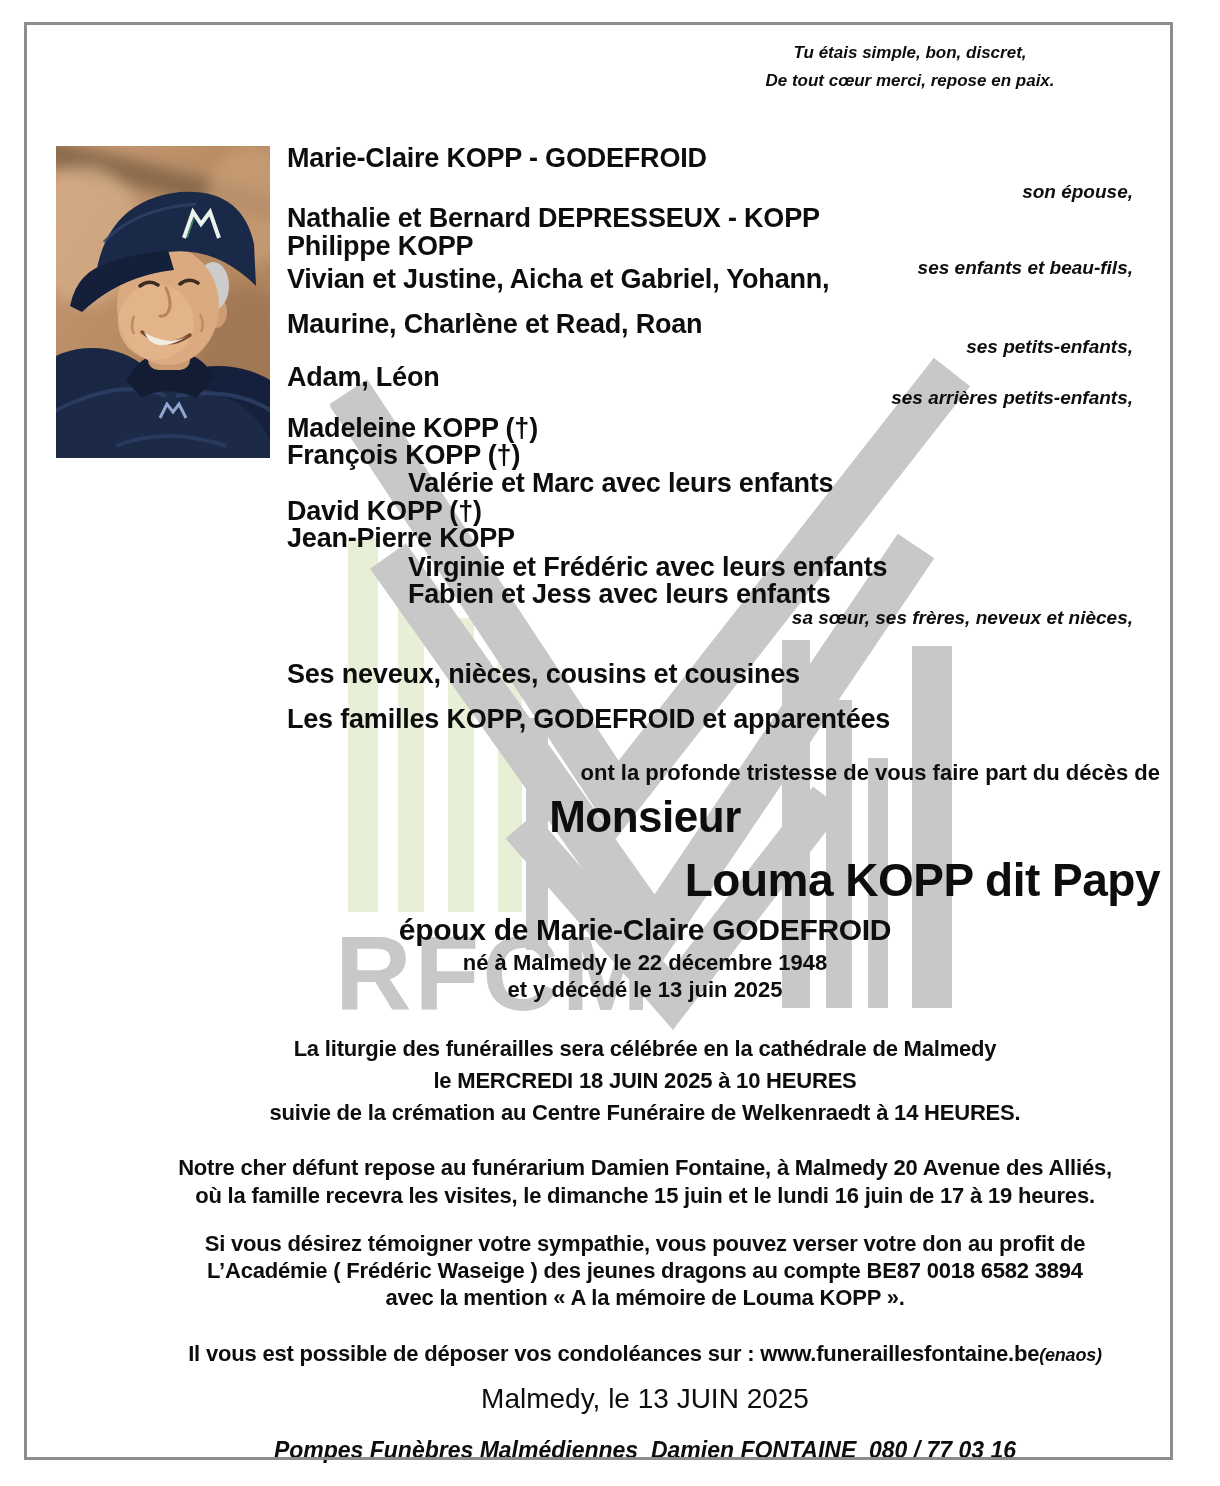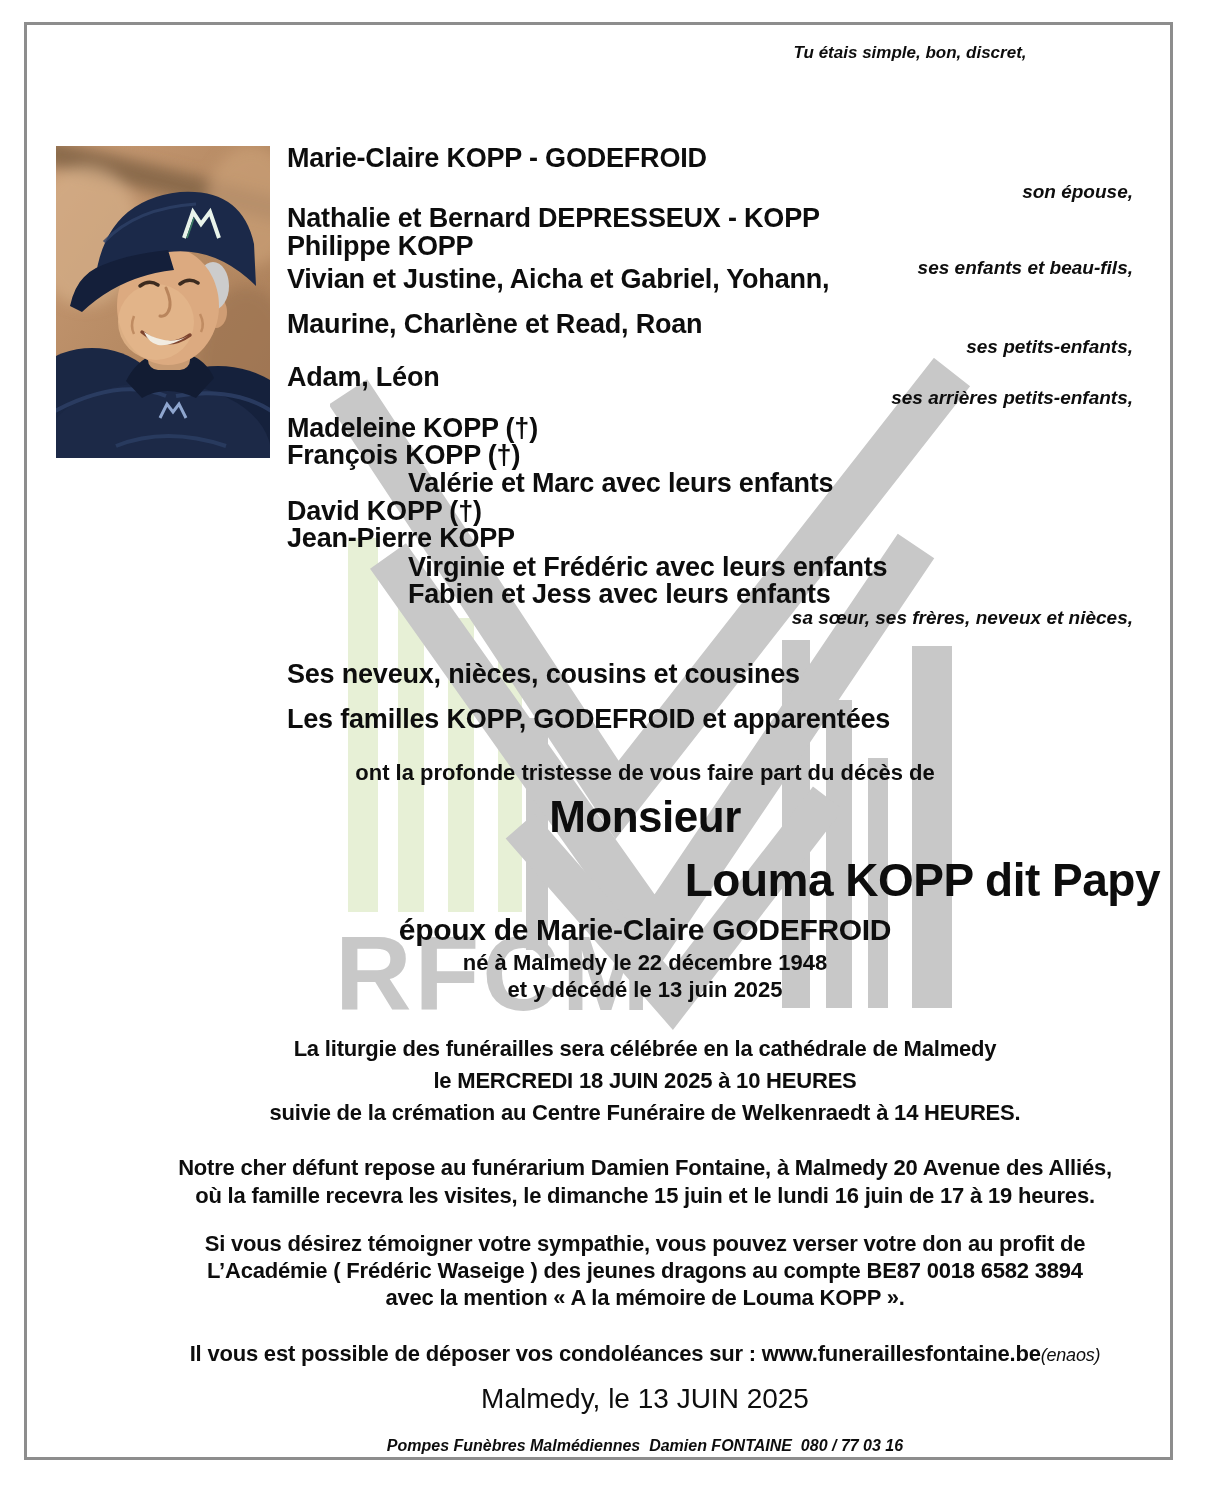--- a/index.html
+++ b/index.html
@@ -22,28 +22,28 @@
   .name-row {
     left:287px; font-size:27px; font-weight:700; letter-spacing:-0.2px; white-space:nowrap;
   }
   .name-row.indent { left:408px; }
   .rel-row {
     left:287px; width:846px; text-align:right;
     font-size:19px; font-weight:700; font-style:italic; white-space:nowrap;
   }
   .cblock { left:130px; width:1030px; text-align:center; white-space:nowrap; }
   .body-line { font-size:22px; font-weight:700; letter-spacing:-0.2px; }
-  .intro-line { font-size:22px; font-weight:700; }
+  .intro-line { font-size:22px; font-weight:700;text-align:right; }
   .title-monsieur { font-size:44px; font-weight:700; letter-spacing:-0.5px; }
   .title-name { font-size:46px; font-weight:700; letter-spacing:-0.5px;text-align:right; }
   .title-spouse { font-size:30px; font-weight:700; letter-spacing:-0.3px; }
   .sub-line { font-size:22px; font-weight:700; }
   .dateline { font-size:28px; font-weight:400; }
-  .enaos { font-size:18px; font-style:italic; font-weight:400; margin-left:0; }
-  .footer-line { font-size:16px; font-weight:700; font-style:italic; }
+  .enaos { font-size:18px; font-style:italic; font-weight:700; margin-left:0; }
+  .footer-line { font-size:23px; font-weight:700; font-style:italic; }
 </style>
 </head>
 <body>
 
 <svg class="watermark" viewBox="330 358 648 722" aria-hidden="true">
   <g>
     <rect x="348" y="538" width="30" height="374" fill="#e7f0d6"></rect>
     <rect x="398" y="580" width="26" height="332" fill="#e7f0d6"></rect>
     <rect x="448" y="618" width="26" height="294" fill="#e7f0d6"></rect>
     <rect x="498" y="656" width="24" height="256" fill="#e7f0d6"></rect>
@@ -121,20 +121,21 @@
       <path d="M131,92 l7,-20" stroke="#3e7f66" stroke-width="1.5" fill="none"></path>
     </g>
   </g>
 </svg>
 </div>
 
 <div class="frame"></div>
 
 <div class="abs z2 epitaph">
   <div>Tu étais simple, bon, discret,</div>
+  <div>De tout cœur merci, repose en paix.</div>
 </div>
 
 <div class="abs z2 name-row" style="top:143px">Marie-Claire KOPP - GODEFROID</div>
 <div class="abs z2 rel-row" style="top:181px">son épouse,</div>
 <div class="abs z2 name-row" style="top:203px">Nathalie et Bernard DEPRESSEUX - KOPP</div>
 <div class="abs z2 name-row" style="top:231px">Philippe KOPP</div>
 <div class="abs z2 rel-row" style="top:257px">ses enfants et beau-fils,</div>
 <div class="abs z2 name-row" style="top:264px">Vivian et Justine, Aicha et Gabriel, Yohann,</div>
 <div class="abs z2 name-row" style="top:309px">Maurine, Charlène et Read, Roan</div>
 <div class="abs z2 rel-row" style="top:336px">ses petits-enfants,</div>

